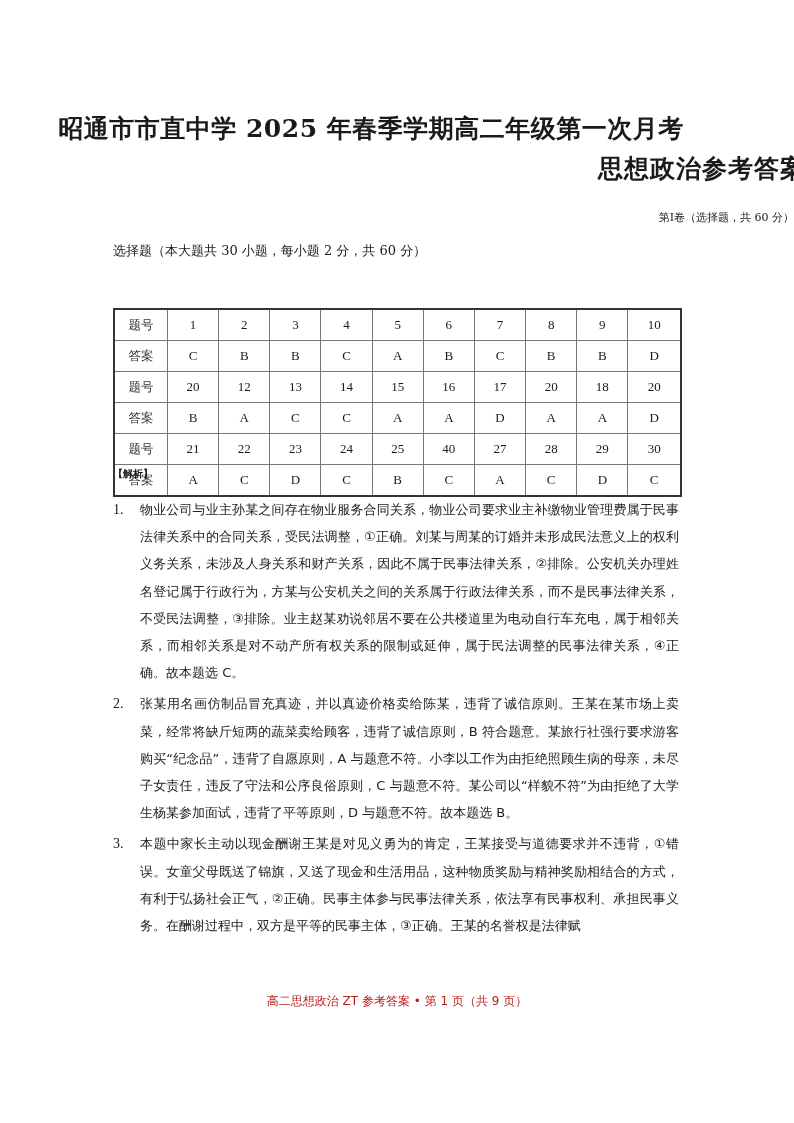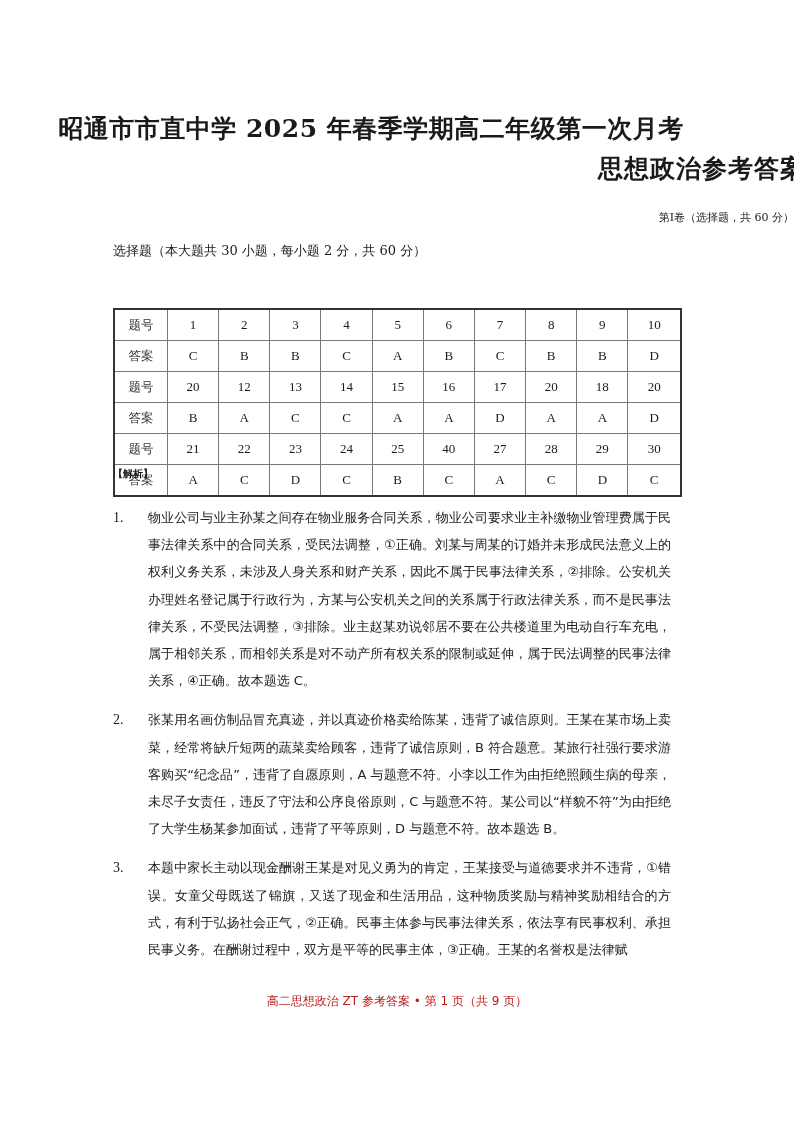--- a/index.html
+++ b/index.html
@@ -16,21 +16,21 @@
   table.ans { position: absolute; top: 271px; left: 113px; width: 569px;
               border-collapse: collapse; border: 2px solid #333; font-size: 13px; margin-top: 37px; }
   table.ans td { border: 1px solid #777; height: 30px; text-align: center; padding: 0;
                  font-family: "Liberation Serif", serif; }
   table.ans td.hdr { width: 52px; color: #333; font-family: "DejaVu Sans", sans-serif; font-size: 12.5px; }
   .jiexi { position: absolute; top: 467px; left: 113px; font-size: 10px; font-weight: bold; }
   .body { position: absolute; top: 492px; left: 113px; width: 570px; font-size: 13px;
           line-height: 27.2px; font-family: "DejaVu Sans", sans-serif; color: #222; }
   .item { position: relative; padding-left: 23px; }
   .item .num { position: absolute; left: 0; top: 0; font-family: "Liberation Serif", serif; font-size: 14px; }
-  .item p { margin: 12px; text-align: justify; text-align-last: left; }
+  .item p { margin: 4px; text-align: justify; text-align-last: left; }
   .footer { position: absolute; top: 993px; left: 0; width: 794px; text-align: center;
             font-size: 12px; font-family: "DejaVu Sans", sans-serif; color: #b91c1c; }
 </style>
 </head>
 <body>
 
 <div class="title1">昭通市市直中学 2025 年春季学期高二年级第一次月考</div>
 <div class="title2">思想政治参考答案</div>
 
 <div class="section">第Ⅰ卷（选择题，共 60 分）</div>

